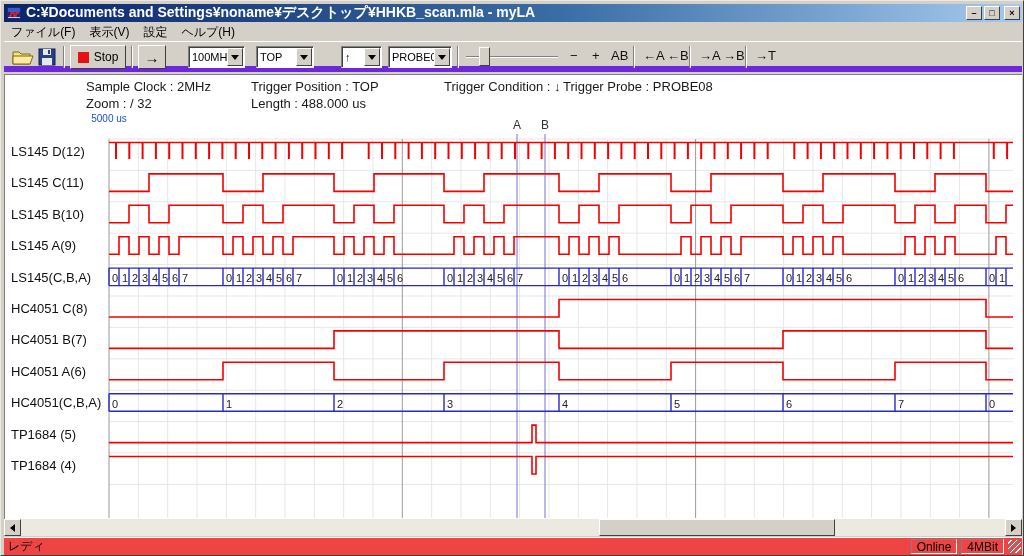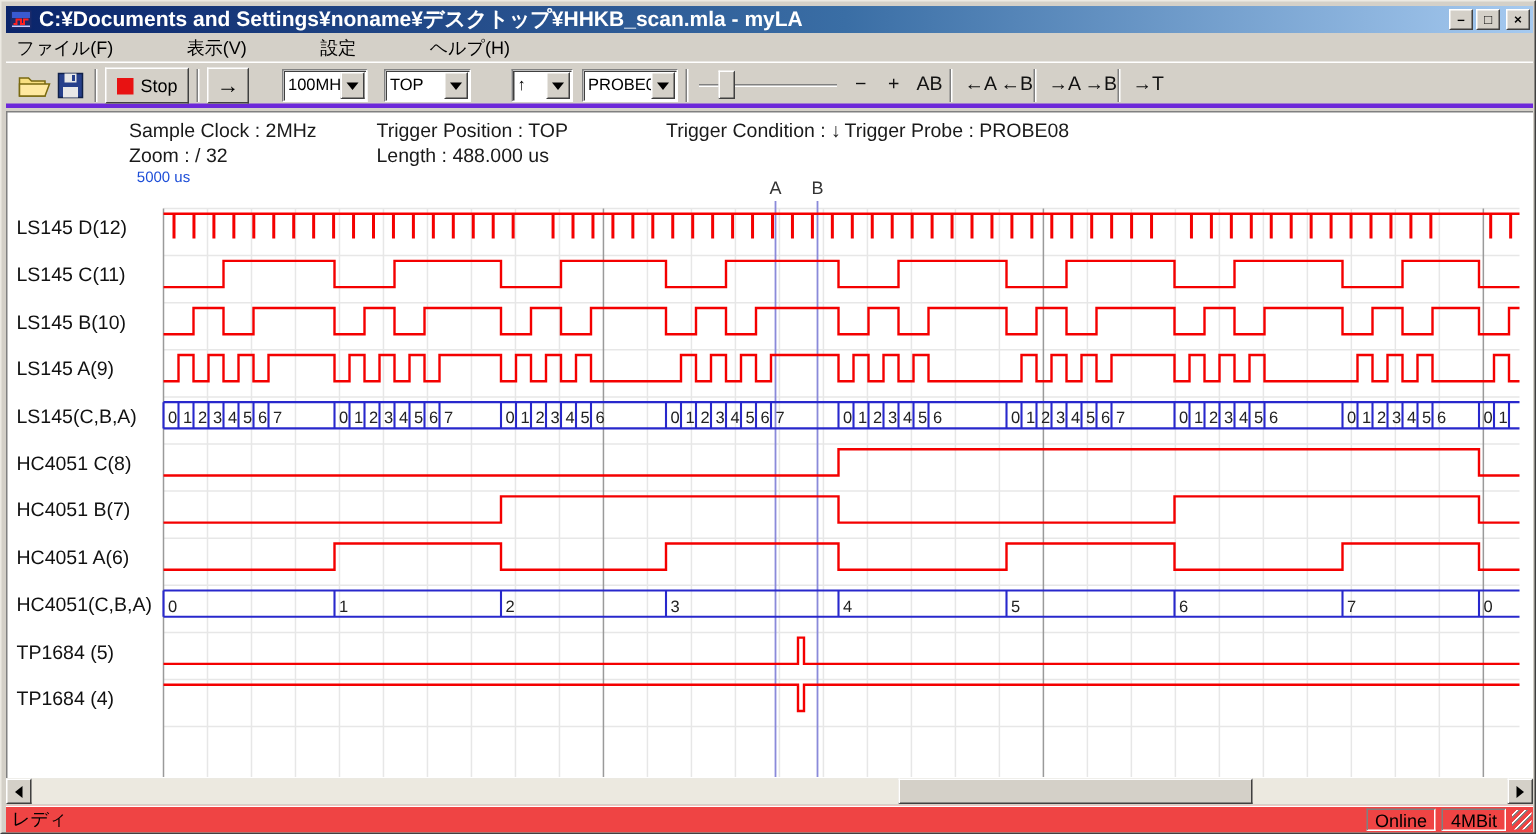--- a/index.html
+++ b/index.html
@@ -10,25 +10,25 @@
   
   .titlebar{position:absolute;left:3px;top:3px;width:1018px;height:18px;
     background:linear-gradient(90deg,#0a246a,#3a6ea5 55%,#a6caf0);display:flex;align-items:center;}
   .titlebar .ttext{color:#fff;font-size:14px;font-weight:bold;margin-left:4px;white-space:nowrap;
     overflow:hidden;flex:1;}
   .appicon{width:16px;height:16px;margin-left:2px;flex:0 0 16px;}
   .winbtn{width:16px;height:14px;margin-right:2px;background:#d4d0c8;font-size:9px;font-weight:bold;
     color:#000;text-align:center;line-height:12px;border-top:1px solid #fff;border-left:1px solid #fff;
     border-right:1px solid #404040;border-bottom:1px solid #404040;}
   
-  .menubar{position:absolute;left:3px;top:22px;width:1018px;height:18px;display:flex;align-items:center;gap:35px;}
+  .menubar{position:absolute;left:3px;top:22px;width:1018px;height:18px;display:flex;align-items:center;}
   .menuitem{font-size:12px;color:#000;padding:2px 7px;}
   
   .toolbar{position:absolute;left:3px;top:40px;width:1018px;height:31px;border-top:1px solid #fff;
-    border-bottom:3px solid #6d28d9;}
+    border-bottom:6px solid #6d28d9;}
   .tb{position:absolute;top:3px;}
   .vsep{position:absolute;top:4px;width:2px;height:22px;border-left:1px solid #808080;border-right:1px solid #fff;}
   .tbbtn{height:24px;background:#d4d0c8;border-top:1px solid #fff;border-left:1px solid #fff;
     border-right:1px solid #404040;border-bottom:1px solid #404040;display:flex;align-items:center;
     justify-content:center;font-size:12px;color:#000;}
   .flatbtn{position:absolute;top:6px;font-size:13px;color:#111;background:none;border:none;padding:0 3px;}
   .combo{position:absolute;top:4px;height:22px;background:#fff;border-top:1px solid #808080;
     border-left:1px solid #808080;border-right:1px solid #fff;border-bottom:1px solid #fff;
     box-shadow:inset 1px 1px 0 #404040;display:flex;align-items:center;}
   .combo .cval{flex:1;font-size:11px;padding:0 3px;white-space:nowrap;overflow:hidden;color:#000;}

